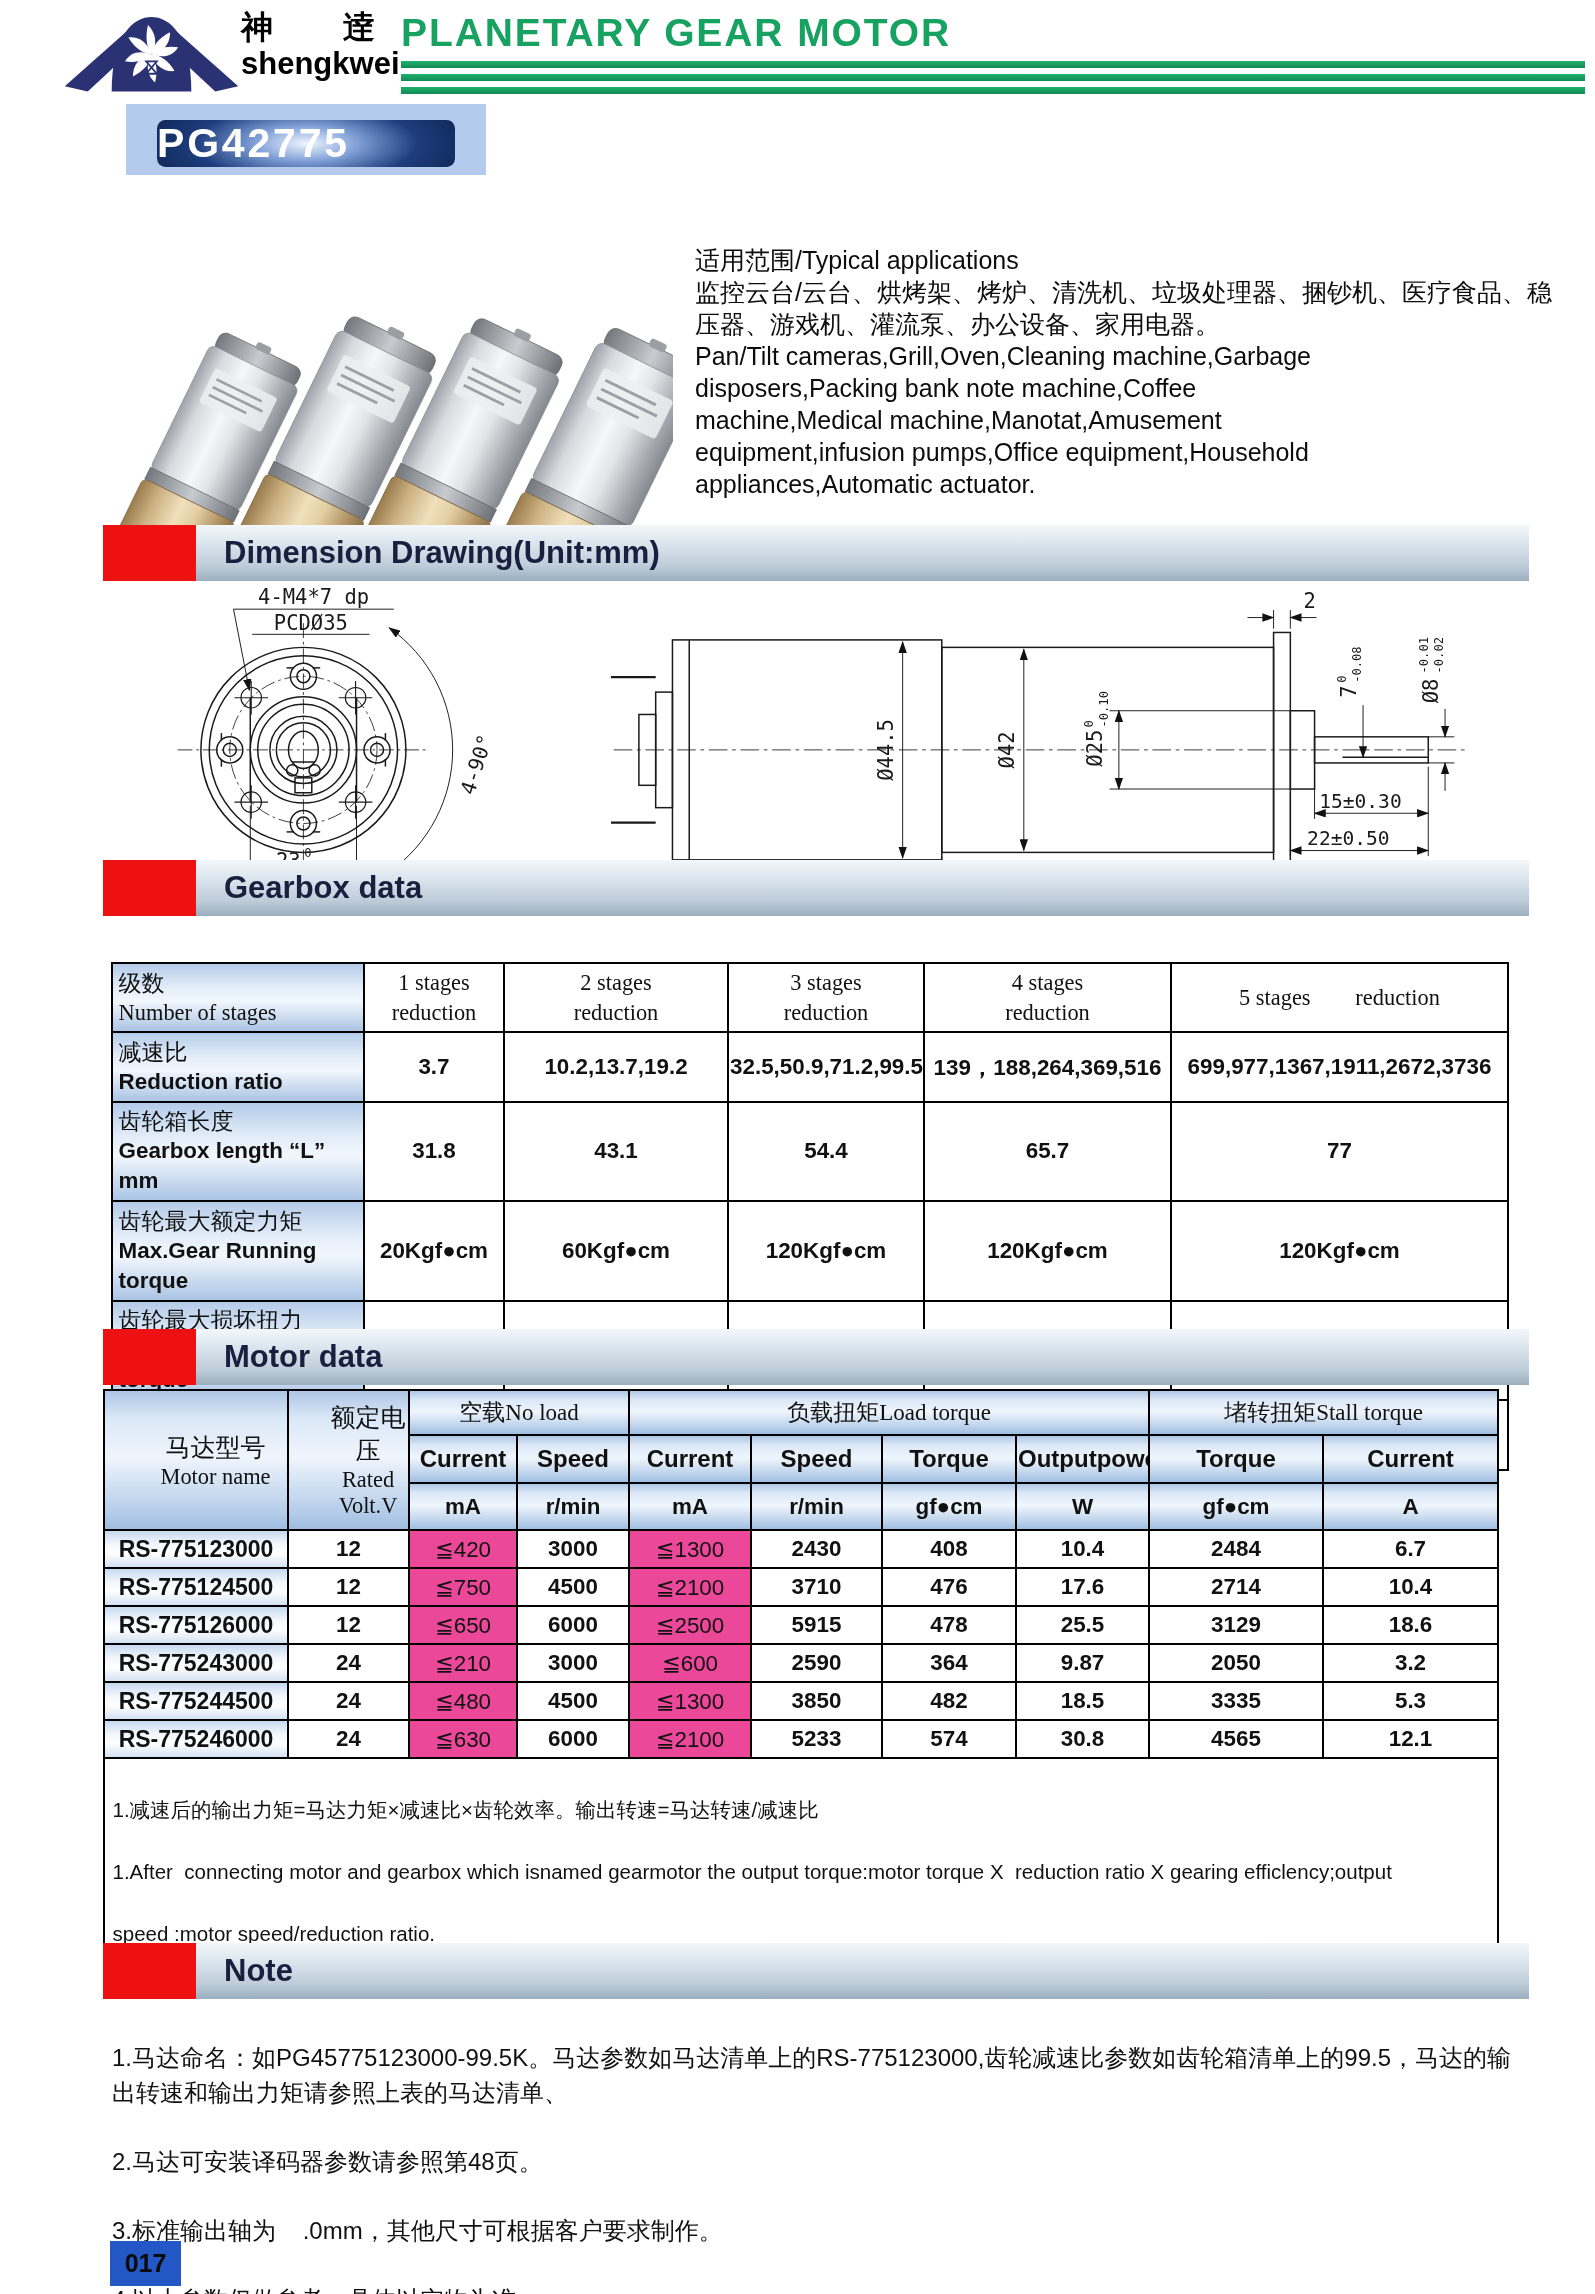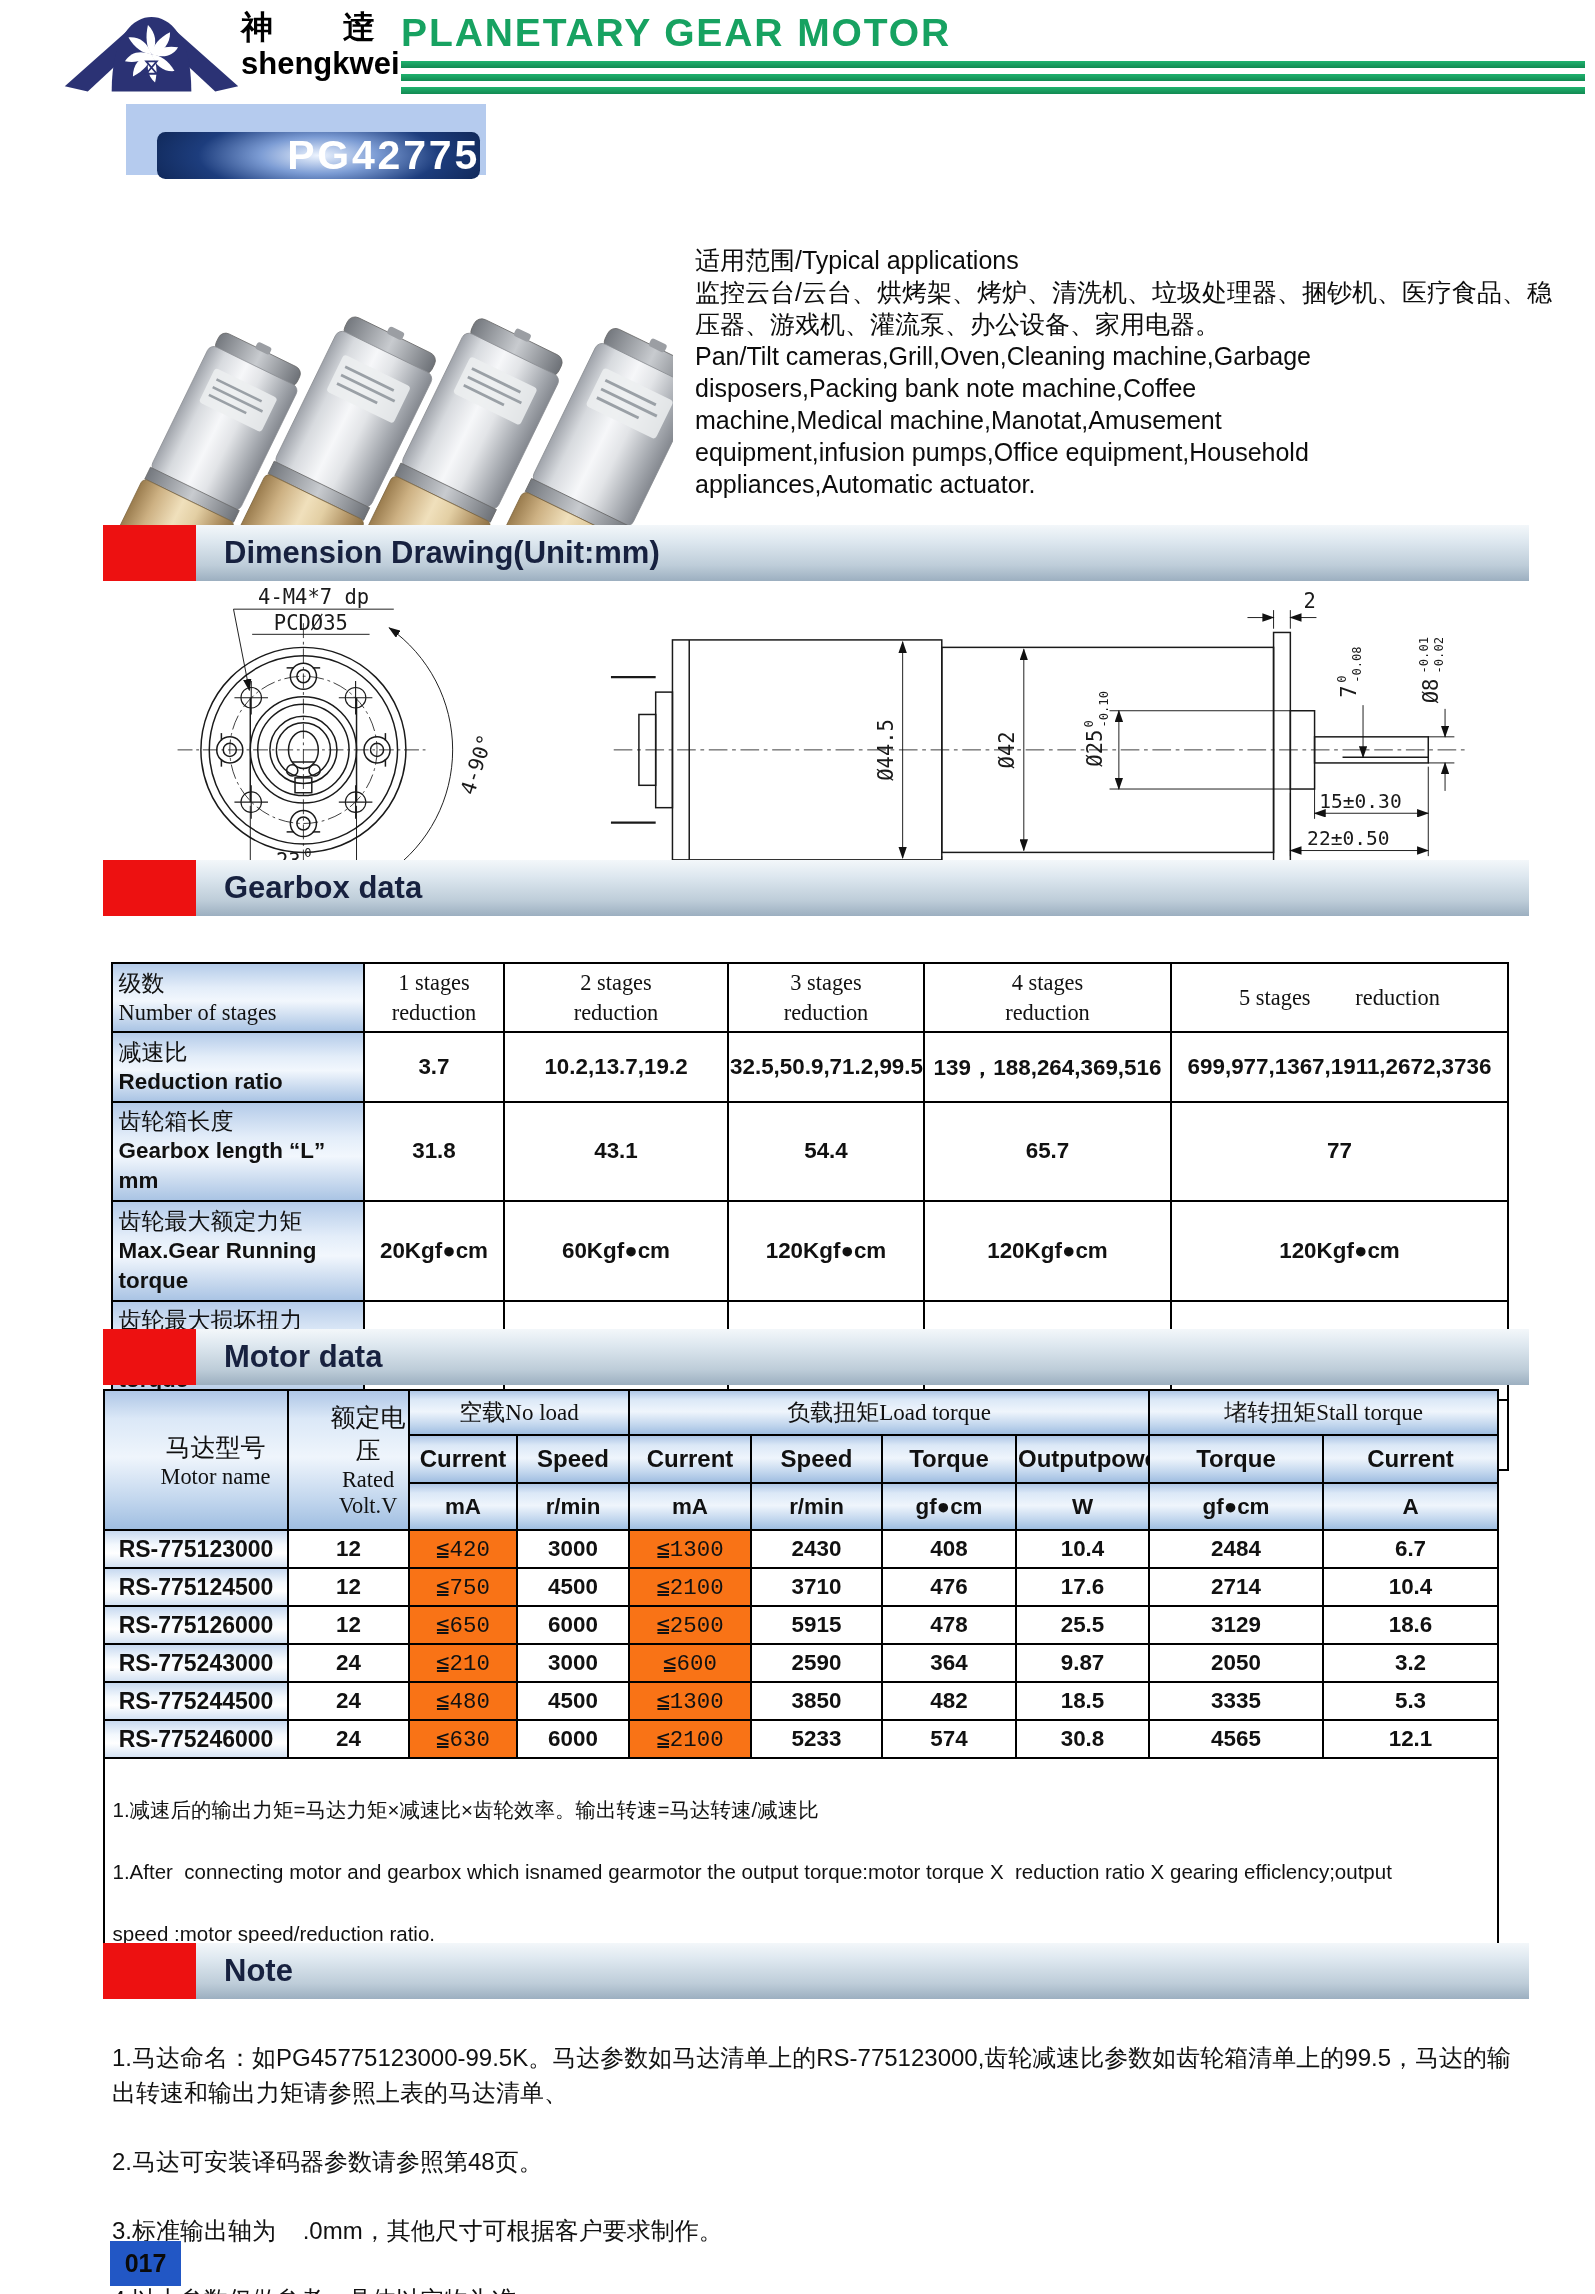--- a/index.html
+++ b/index.html
@@ -9,23 +9,23 @@
   .logo{position:absolute;left:63px;top:5.6px;width:177px;height:93px;}
   .brand{position:absolute;left:241px;top:9.3px;}
   .brand-cn{font-size:32px;font-weight:bold;color:#000;letter-spacing:1.9px;line-height:37px;}
   .brand-en{font-size:31px;font-weight:bold;color:#000;line-height:35px;}
   .ptitle{position:absolute;left:401px;top:11.2px;width:1189px;}
   .ptitle-text{font-size:39px;font-weight:bold;letter-spacing:1.9px;color:#17a261;line-height:43px;white-space:nowrap;}
   .stripes{margin-top:6.5px;}
   .stripe{height:7.5px;background:linear-gradient(180deg,#1fb26e,#128a52);margin-bottom:5.6px;width:1184px;}
   
   .badge-outer{position:absolute;left:126px;top:104px;width:360px;height:71px;background:#b5cbee;}
-  .badge-inner{position:absolute;left:31px;top:28px;width:298px;height:47px;border-radius:8.4px;
+  .badge-inner{position:absolute;left:31px;top:16px;width:298px;height:47px;border-radius:8.4px;
       background:radial-gradient(ellipse 60% 130% at 50% 50%,#eef5ff 0%,#7c9cd4 30%,#1d3d7d 62%,#0d2350 100%);
-      text-align:right;padding-left:25px;}
+      text-align:left;}
   .badge-inner span{font-size:41px;font-weight:bold;color:#fff;letter-spacing:2.8px;line-height:47px;}
   
   .apps{position:absolute;left:695px;top:244px;width:876px;font-size:25px;line-height:32px;color:#0c0c0c;}
   .apps .en{width:620px;}
   
   .sec{position:absolute;left:103px;width:1426px;height:56px;
        background:linear-gradient(180deg,#f3f7fa 0%,#dde7ef 30%,#becdd9 72%,#9cafc0 100%);text-align:center;}
   .sec-red{position:absolute;left:0;top:0;width:93px;height:56px;background:#ed1111;}
   .sec-title{position:absolute;left:121px;top:0;font-size:31px;font-weight:bold;color:#17213f;line-height:56px;white-space:nowrap;}
   
@@ -42,21 +42,21 @@
   .gtab .stagehead{font-family:"Liberation Serif",serif;font-size:22.4px;text-align:center;white-space:pre;line-height:30px;}
   .gtab .cn{font-size:23px;font-weight:500;line-height:30px;}
   .gtab .en{font-size:22.4px;font-weight:bold;line-height:30px;}
   .gtab .val{font-size:22.4px;font-weight:bold;text-align:center;}
   .mtab{position:absolute;left:103px;top:1389px;width:1395px;}
   .mtab .serifhead{font-family:"Liberation Serif",serif;text-align:center;padding-left:40px;}
   .mtab .grouphead{font-family:"Liberation Serif",serif;font-size:23px;text-align:center;}
   .mtab .sub{font-size:24px;font-weight:bold;text-align:center;}
   .mtab .unit{font-size:22.4px;font-weight:bold;text-align:center;}
   .mtab .dval{font-size:22.4px;font-weight:bold;text-align:center;background:#fff;}
-  .mtab .sval{font-family:Liberation Mono, monospace;font-size:22.4px;font-weight:normal;text-align:center;background:#f97316;}
+  .mtab .sval{font-family:Liberation Sans, sans-serif;font-size:22.4px;font-weight:normal;text-align:center;background:#ec4899;}
   .mtab .mname{font-size:23px;font-weight:bold;text-align:center;}
   .mfoot{padding:5.6px 7.5px;background:#fff;}
   .mfoot div{white-space:pre;font-size:20.5px;line-height:34px;margin-top:28px;}
   
   .notes{position:absolute;left:112px;top:2006px;width:1417px;white-space:pre-wrap;}
   .notes .ncn{font-size:24px;line-height:35px;}
   .pagebadge{position:absolute;left:110px;top:2241px;width:71px;height:45px;background:#2257c5;
              text-align:center;font-size:25px;font-weight:bold;color:#0a0a0a;line-height:45px;}
 </style>
 </head>

